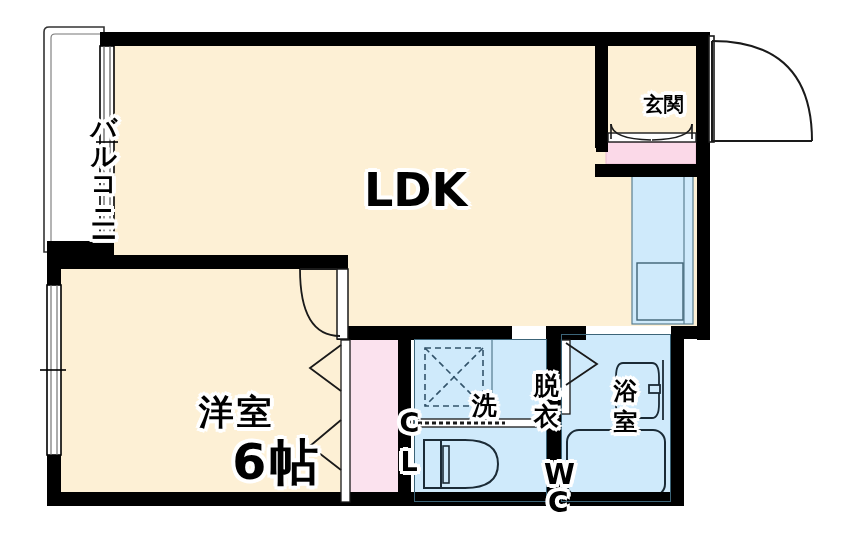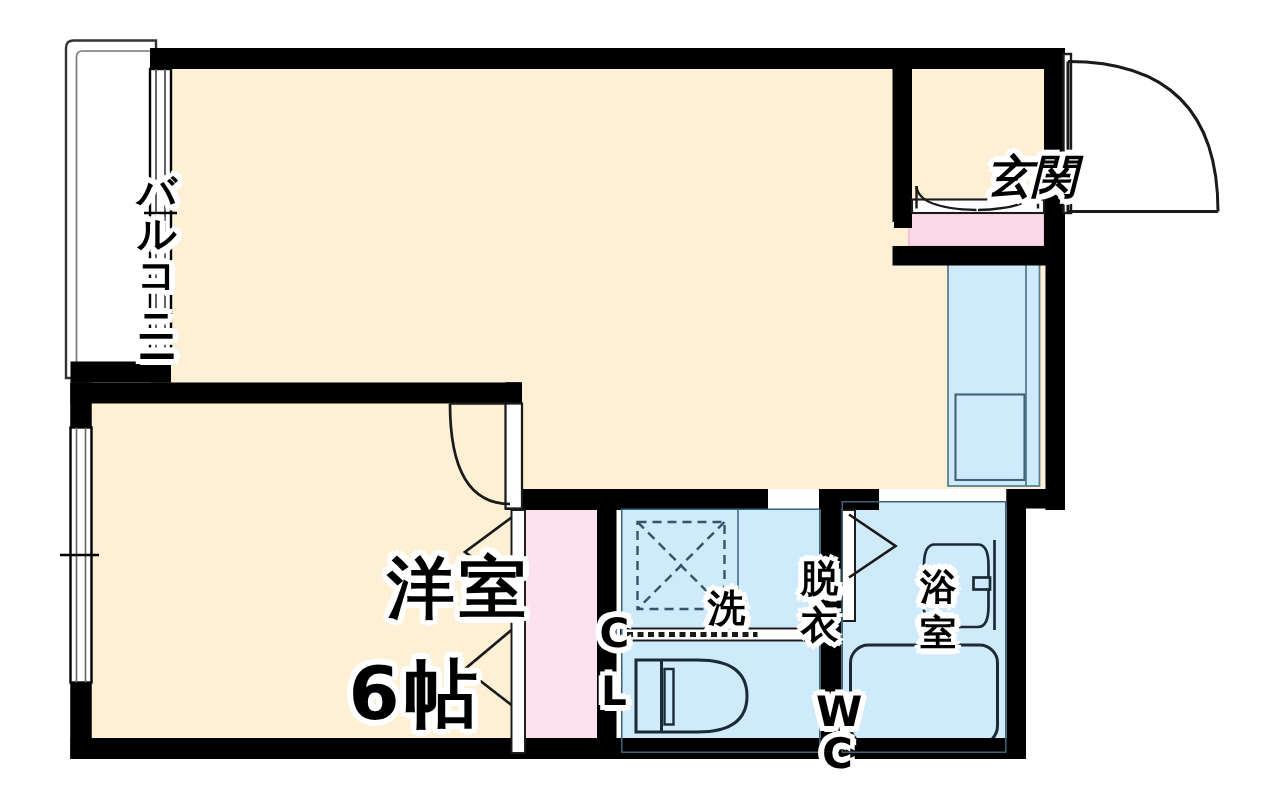--- a/index.html
+++ b/index.html
@@ -50,22 +50,22 @@
       3px 3px 0 #fff, -3px -3px 0 #fff, 3px -3px 0 #fff, -3px 3px 0 #fff,
       4px 0 0 #fff, -4px 0 0 #fff, 0 4px 0 #fff, 0 -4px 0 #fff;
   }
   .vertical {
     writing-mode: vertical-rl;
     text-orientation: upright;
     letter-spacing: 2px;
   }
   .lbl-ldk   { left: 300px; top: 121px;  font-size: 46px; }
   .lbl-bal   { left: 55px;  top: 72px;   font-size: 26px; }
-  .lbl-gen   { left: 616px; top: 74px;   font-size: 30px; font-style: italic; }
-  .lbl-yo1   { left: 138px; top: 328px;  font-size: 45px; letter-spacing: 3px; font-family: Liberation Mono, monospace; }
+  .lbl-gen   { left: 616px; top: 74px;   font-size: 20px; }
+  .lbl-yo1   { left: 138px; top: 360px;  font-size: 35px; letter-spacing: 3px; }
   .lbl-yo2   { left: 152px; top: 389px;  font-size: 49px; letter-spacing: 3px; }
   .lbl-cl-c  { left: 362px; top: 382px;  font-size: 27px; }
   .lbl-cl-l  { left: 363px; top: 421px;  font-size: 27px; }
   .lbl-sen   { left: 437px; top: 368px;  font-size: 25px; }
   .lbl-dat1  { left: 499px; top: 348px;  font-size: 25px; }
   .lbl-dat2  { left: 499px; top: 379px;  font-size: 25px; }
   .lbl-yok1  { left: 580px; top: 355px;  font-size: 24px; }
   .lbl-yok2  { left: 580px; top: 386px;  font-size: 24px; }
   .lbl-w     { left: 505px; top: 433px;  font-size: 28px; }
   .lbl-c     { left: 509px; top: 461px;  font-size: 28px; }
@@ -248,20 +248,23 @@
     </g>
 
     <g fill="none" stroke="#3c6478" stroke-width="1">
       <rect x="414.5" y="339.5" width="132" height="162"></rect>
       <line x1="492" y1="339" x2="492" y2="419"></line>
       <rect x="561.5" y="334.5" width="109" height="167"></rect>
     </g>
 
   </svg>
 
+  <div class="label lbl-ldk">
+    <span class="txt">LDK</span>
+  </div>
 
   <div class="label lbl-bal">
     <span class="txt vertical">バルコニー</span>
   </div>
 
   <div class="label lbl-gen">
     <span class="txt">玄関</span>
   </div>
 
   <div class="label lbl-yo1">

